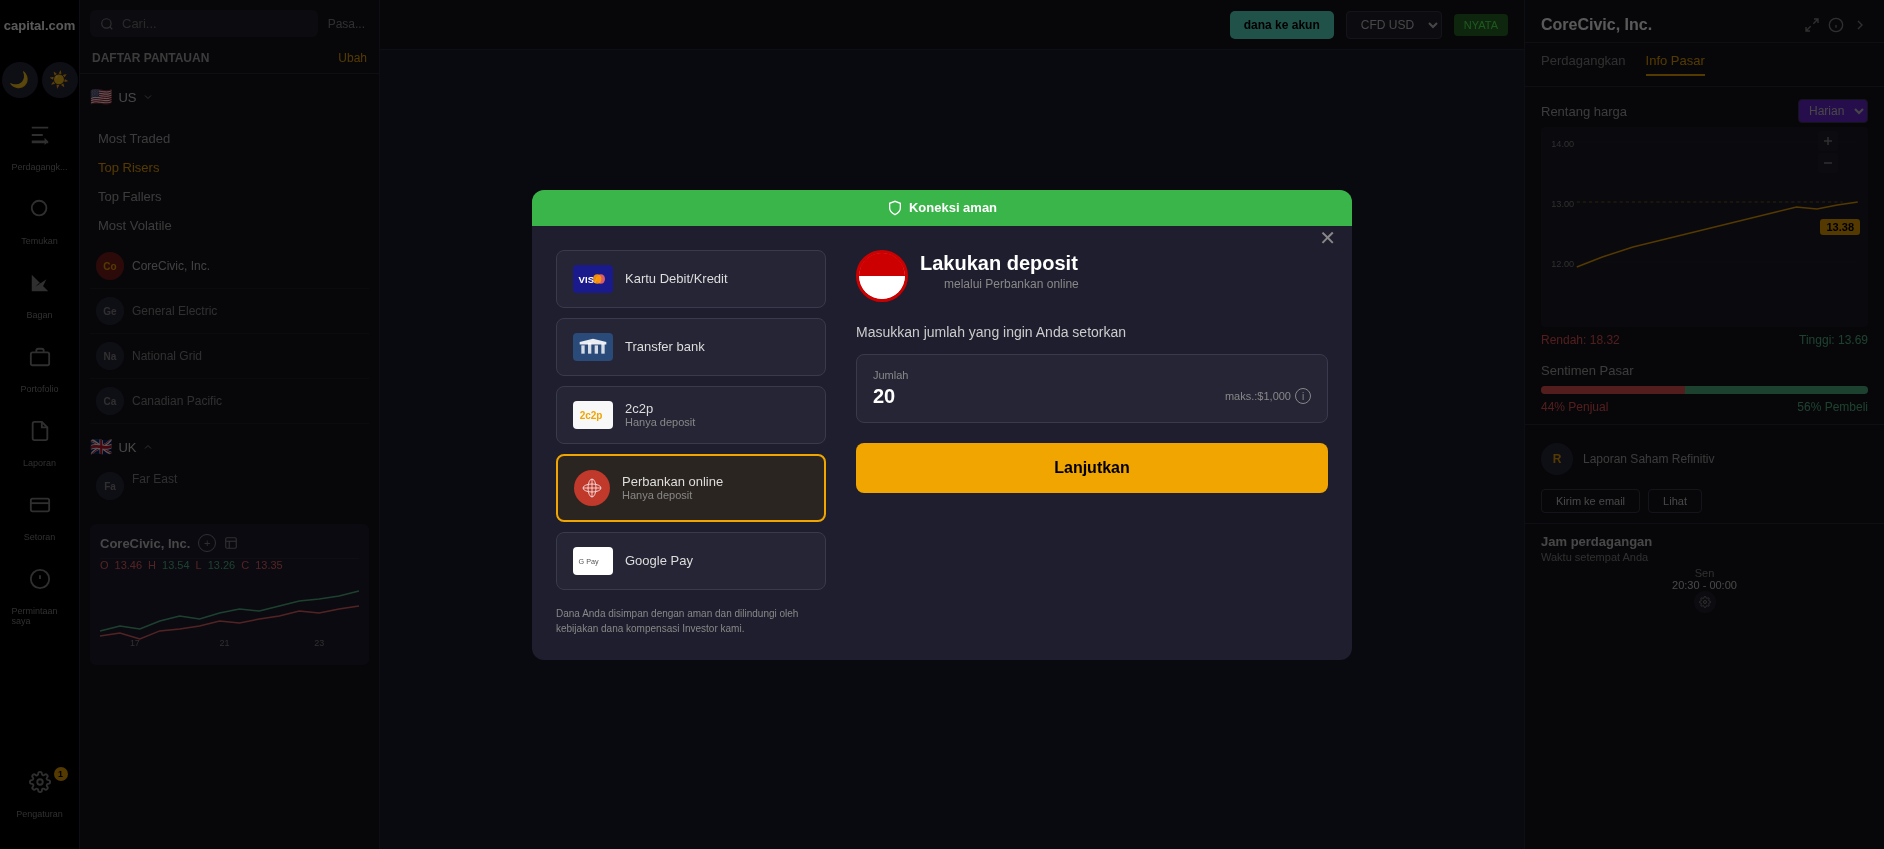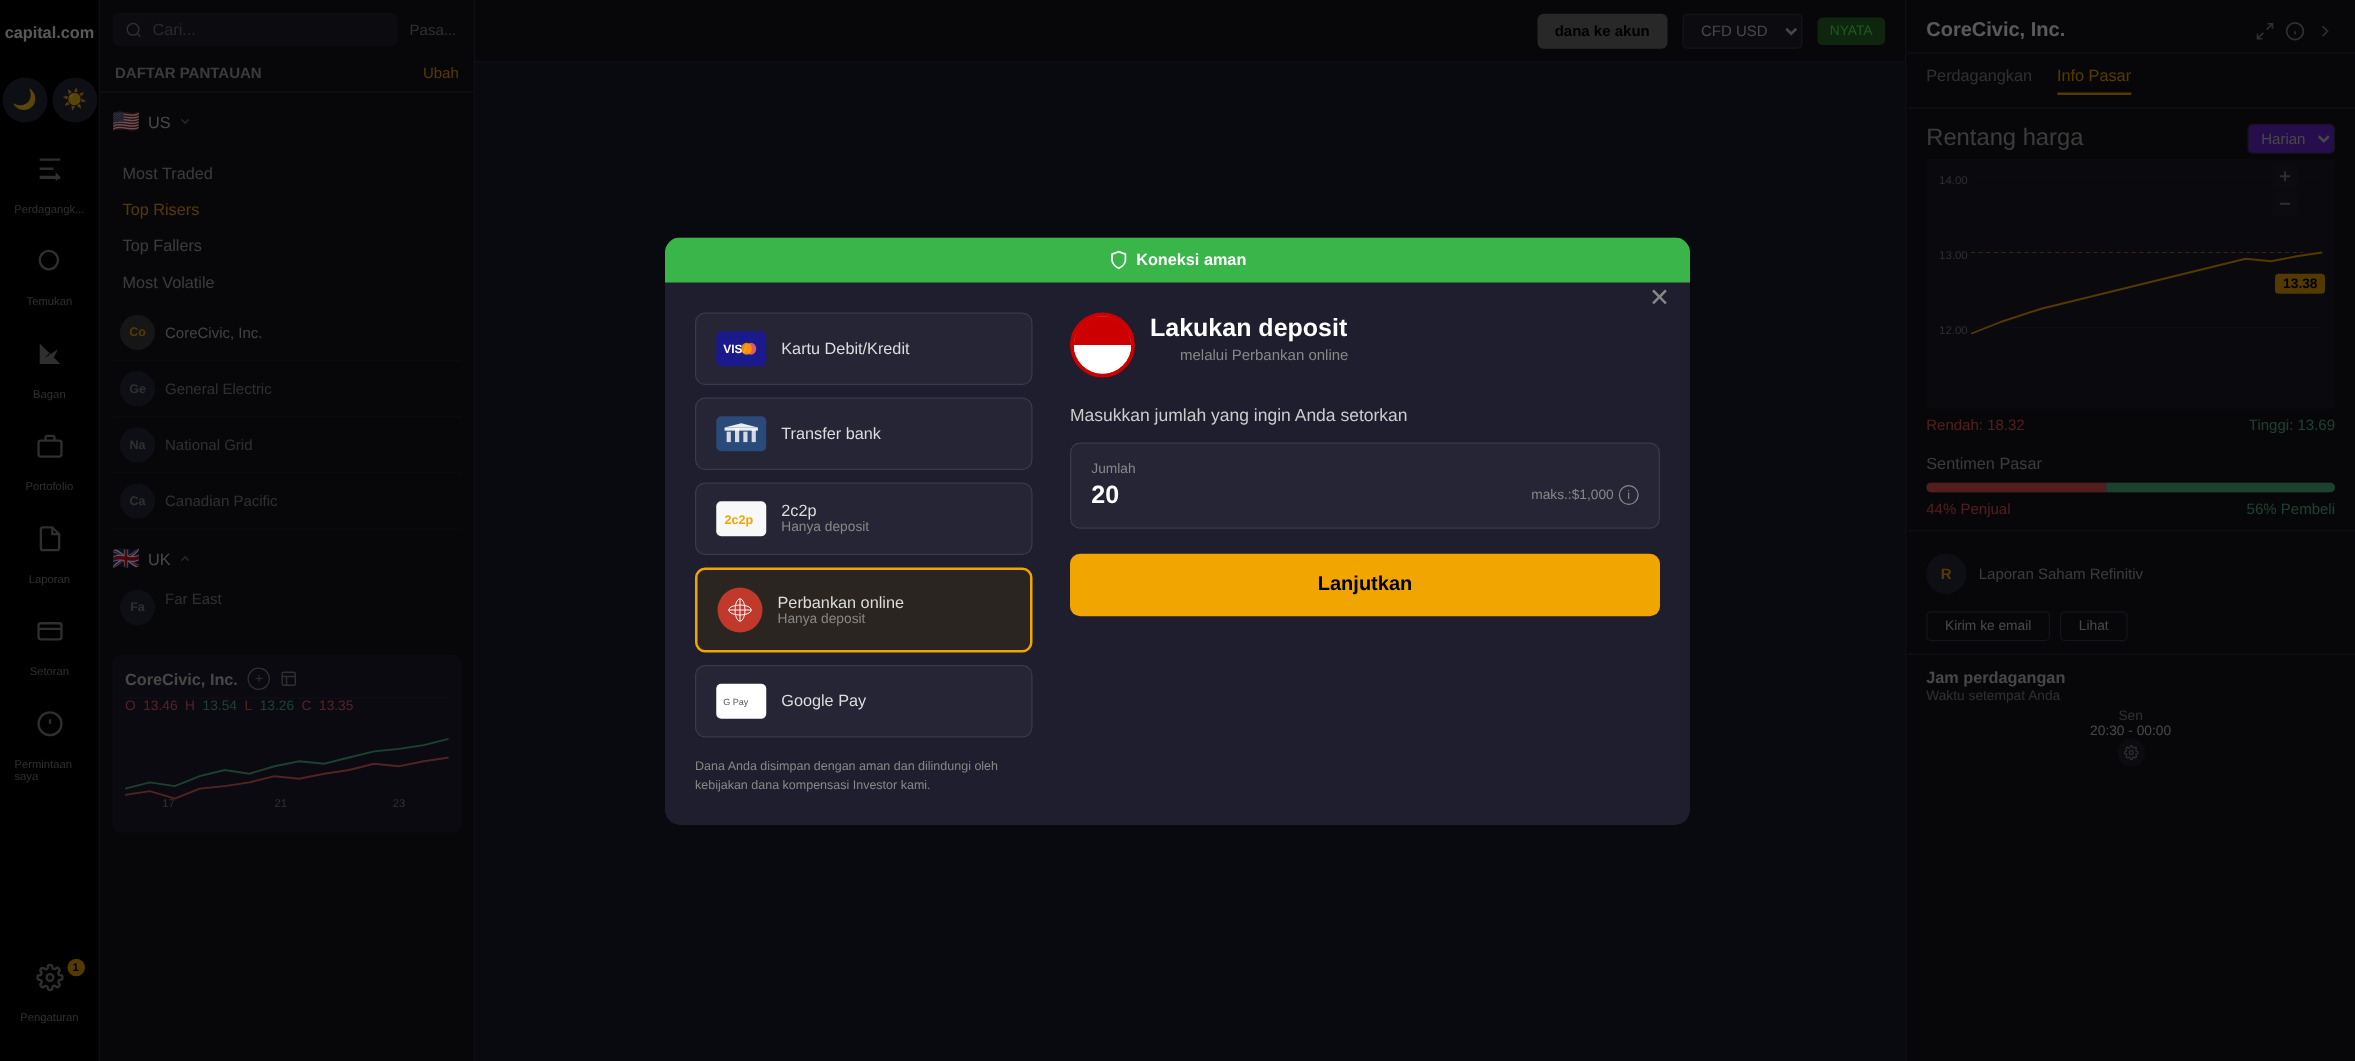--- a/index.html
+++ b/index.html
@@ -172,21 +172,21 @@
     }
     .trade-tab { color: #888; font-size: 13px; cursor: pointer; padding-bottom: 6px; }
     .trade-tab.active { color: #f0a500; border-bottom: 2px solid #f0a500; }
 
     .price-range-label {
       display: flex;
       justify-content: space-between;
       align-items: center;
       padding: 12px 16px 4px;
     }
-    .price-range-label span { color: #aaa; font-size: 19px; }
+    .price-range-label span { color: #aaa; font-size: 13px; }
     .price-range-label select {
       background: #222230;
       color: #ccc;
       border: 1px solid #3a3a4e;
       border-radius: 4px;
       padding: 3px 6px;
       font-size: 12px;
     }
 
     .price-chart-container {
@@ -284,21 +284,21 @@
       background: #16161e;
       border-bottom: 1px solid #2a2a3e;
       display: flex;
       align-items: center;
       justify-content: flex-end;
       padding: 0 16px;
       gap: 12px;
     }
 
     .deposit-btn {
-      background: #737373;
+      background: #5eead4;
       color: #000;
       font-size: 12px;
       font-weight: 600;
       padding: 7px 14px;
       border-radius: 5px;
       cursor: pointer;
       border: none;
     }
     .cfd-select {
       background: #222230;
@@ -616,21 +616,21 @@
 
   <div class="category-list">
     <div class="category-item">Most Traded</div>
     <div class="category-item active">Top Risers</div>
     <div class="category-item">Top Fallers</div>
     <div class="category-item">Most Volatile</div>
   </div>
 
   <div style="padding:0 10px;">
     <div style="display:flex;align-items:center;gap:8px;padding:8px 6px;border-bottom:1px solid #222;">
-      <div style="width:28px;height:28px;background:#404040;border-radius:50%;display:flex;align-items:center;justify-content:center;font-size:10px;color:#f0a500;font-weight:700;">Co</div>
+      <div style="width:28px;height:28px;background:#7f1d1d;border-radius:50%;display:flex;align-items:center;justify-content:center;font-size:10px;color:#f0a500;font-weight:700;">Co</div>
       <span style="color:#bbb;font-size:12px;">CoreCivic, Inc.</span>
     </div>
     <div style="display:flex;align-items:center;gap:8px;padding:8px 6px;border-bottom:1px solid #222;">
       <div style="width:28px;height:28px;background:#2a2a3e;border-radius:50%;display:flex;align-items:center;justify-content:center;font-size:10px;color:#888;font-weight:700;">Ge</div>
       <span style="color:#888;font-size:12px;">General Electric</span>
     </div>
     <div style="display:flex;align-items:center;gap:8px;padding:8px 6px;border-bottom:1px solid #222;">
       <div style="width:28px;height:28px;background:#2a2a3e;border-radius:50%;display:flex;align-items:center;justify-content:center;font-size:10px;color:#888;font-weight:700;">Na</div>
       <span style="color:#888;font-size:12px;">National Grid</span>
     </div>

